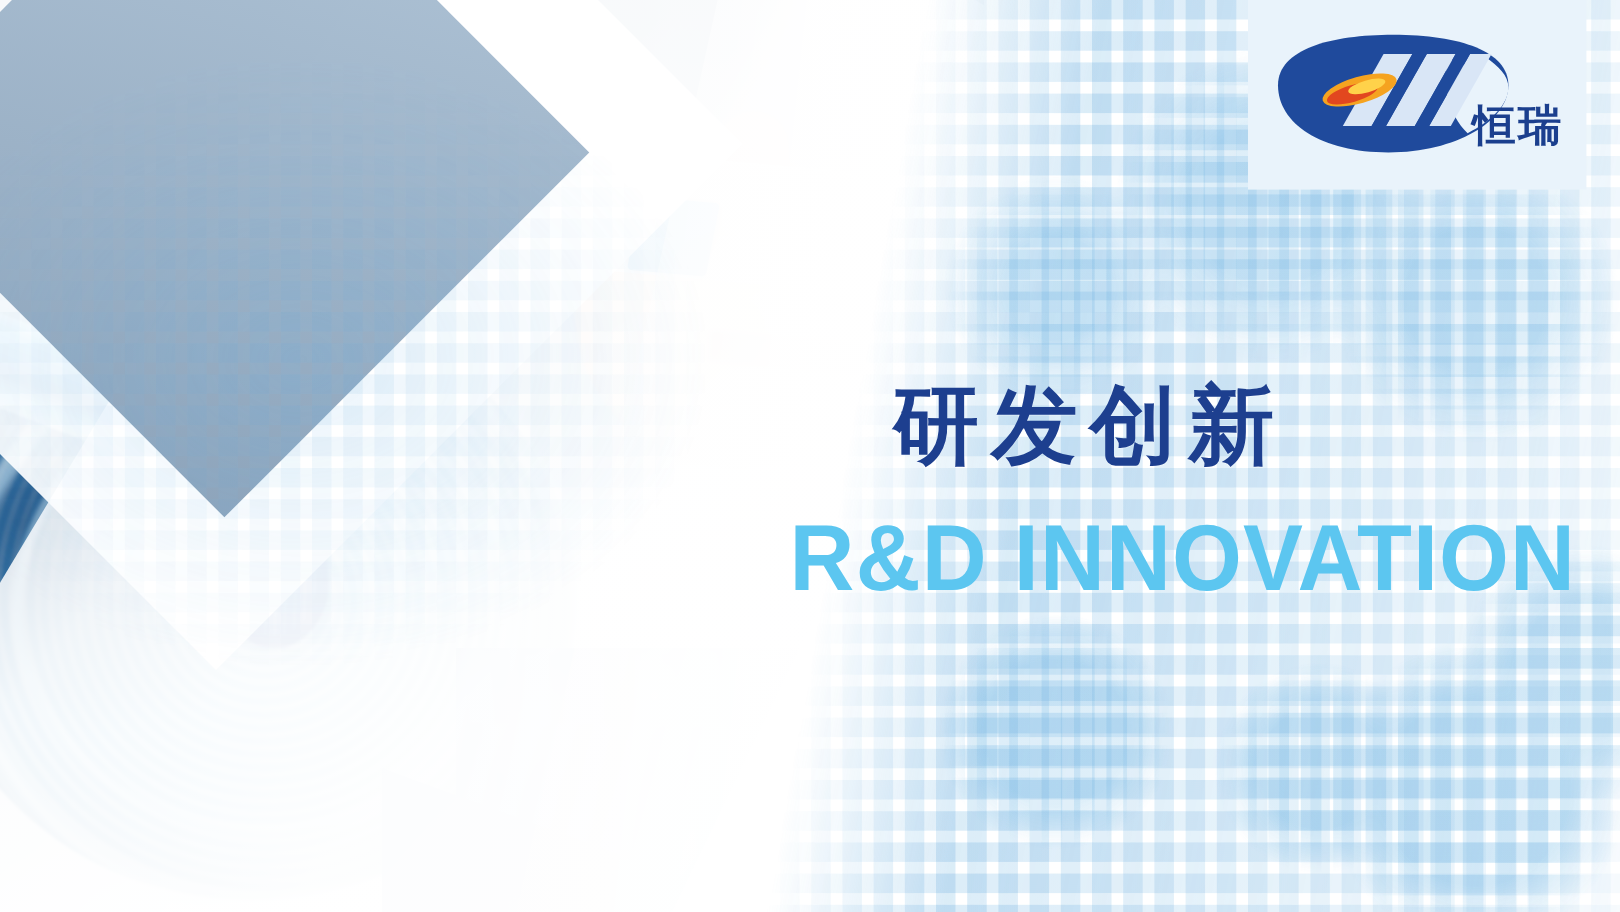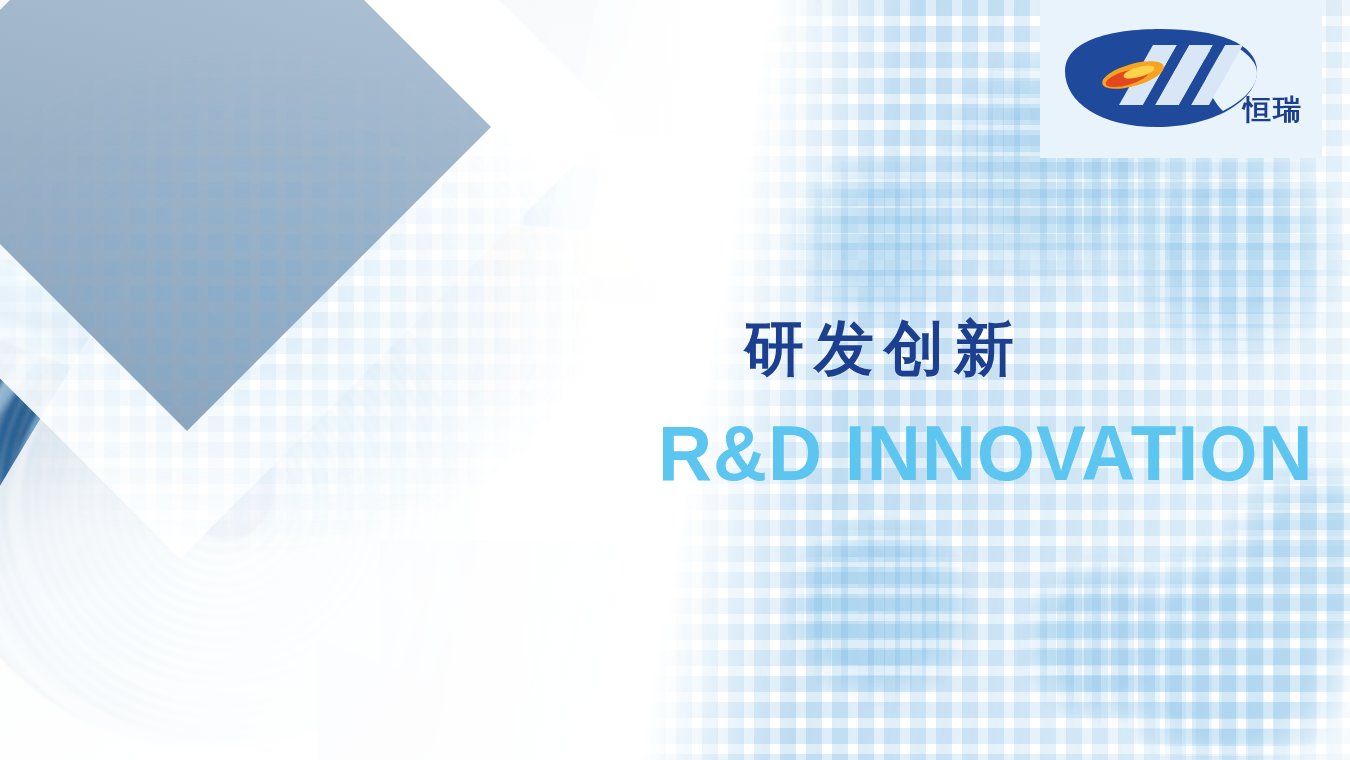--- a/index.html
+++ b/index.html
@@ -395,21 +395,21 @@
   
   .headline-block {
     position: absolute;
     left: 744px;
     top: 318px;
     width: 600px;
   }
   .title-cn {
     margin: 0;
     font-family: "DejaVu Sans", "Liberation Sans", sans-serif;
-    font-size: 60px;
+    font-size: 72px;
     font-weight: 700;
     line-height: 1.0;
     letter-spacing: 10px;
     color: #1d3f8f;
     white-space: nowrap;
     text-shadow: 0 1px 0 rgba(255,255,255,.35);
   }
   .title-en {
     margin: 40px 0 0 -86px;
     font-family: "Liberation Sans Narrow", "Liberation Sans", sans-serif;
@@ -437,21 +437,21 @@
     position: relative;
     width: 248px; height: 118px;
     display: flex;
     align-items: center;
   }
   .logo-mark { flex: 0 0 auto; }
   .logo-cn {
     position: absolute;
     right: 2px; bottom: 14px;
     font-family: "DejaVu Sans", "Liberation Sans", sans-serif;
-    font-size: 28px;
+    font-size: 36px;
     font-weight: 700;
     letter-spacing: 2px;
     color: #1b3f8e;
     line-height: 1;
   }
 
   
   .blue-corner {
     position: absolute;
     left: 318px; top: 640px;

